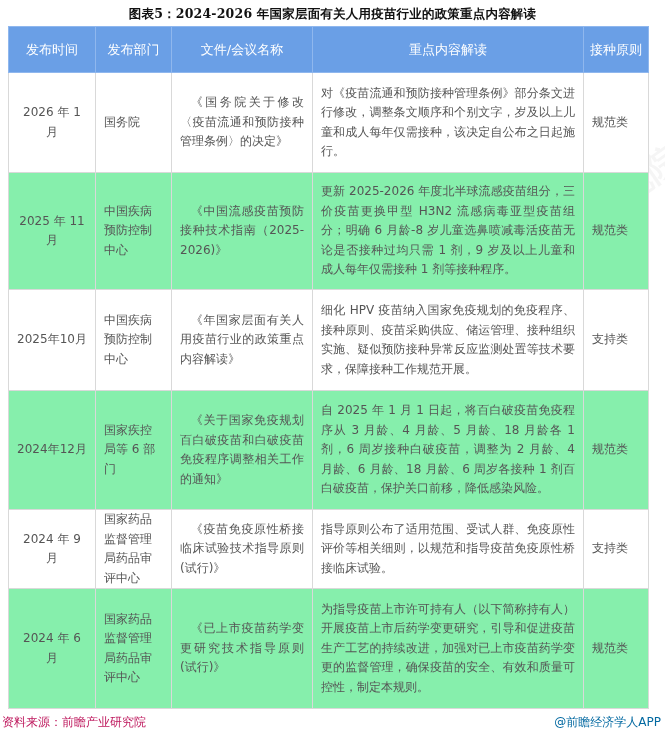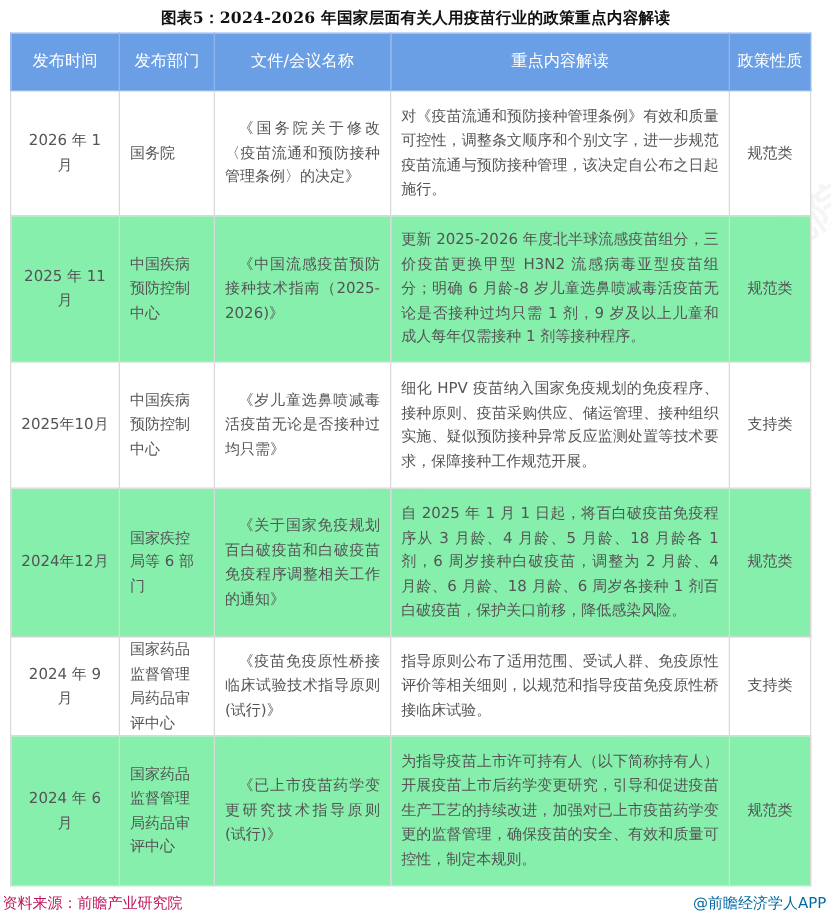--- a/index.html
+++ b/index.html
@@ -25,21 +25,21 @@
     background: #6a9fe6; color: #ffffff; font-weight: normal;
     height: 43px; text-align: center; font-size: 13px;
     border-color: #8fb7ee;
   }
   table.policy td { padding: 0 8px; vertical-align: middle; }
   td.c-date { text-align: center; padding: 0 4px; }
   td.c-dept { text-align: left; padding: 0 6px 0 10px; }
   td.c-doc { text-align: justify; padding: 0 8px 0 10px; }
   td.c-doc .doc-inner { text-indent: 0.9em; }
   td.c-content { text-align: justify; padding: 0 8px 0 8px; }
-  td.c-type { text-align: center; padding: 0 0 0 10px; }
+  td.c-type { text-align: left; padding: 0 0 0 10px; }
   tr.row-white td { background: #ffffff; }
   tr.row-gray td { background: #86efac; }
   .footer-left {
     position: absolute; left: 2px; top: 714px; font-size: 12px; color: #be185d;
     font-family: "DejaVu Sans", sans-serif;
   }
   .footer-right {
     position: absolute; right: 4px; top: 714px; font-size: 12px; color: #0369a1;
     font-family: "DejaVu Sans", sans-serif;
   }
@@ -66,47 +66,47 @@
     <col style="width:141px">
     <col style="width:271px">
     <col style="width:65px">
   </colgroup>
   <thead>
     <tr>
       <th>发布时间</th>
       <th>发布部门</th>
       <th>文件/会议名称</th>
       <th>重点内容解读</th>
-      <th>政策性质</th>
+      <th>接种原则</th>
     </tr>
   </thead>
   <tbody>
     <tr class="row-white" style="height:100px">
       <td class="c-date">2026 年 1 月</td>
       <td class="c-dept">国务院</td>
       <td class="c-doc">
           <div class="doc-inner">《国务院关于修改〈疫苗流通和预防接种管理条例〉的决定》</div>
         </td>
-      <td class="c-content">对《疫苗流通和预防接种管理条例》有效和质量可控性，调整条文顺序和个别文字，进一步规范疫苗流通与预防接种管理，该决定自公布之日起施行。</td>
+      <td class="c-content">对《疫苗流通和预防接种管理条例》部分条文进行修改，调整条文顺序和个别文字，岁及以上儿童和成人每年仅需接种，该决定自公布之日起施行。</td>
       <td class="c-type">规范类</td>
     </tr>
     <tr class="row-gray" style="height:117px">
       <td class="c-date">2025 年 11 月</td>
       <td class="c-dept">中国疾病预防控制中心</td>
       <td class="c-doc">
           <div class="doc-inner">《中国流感疫苗预防接种技术指南（2025-2026)》</div>
         </td>
       <td class="c-content">更新 2025-2026 年度北半球流感疫苗组分，三价疫苗更换甲型 H3N2 流感病毒亚型疫苗组分；明确 6 月龄-8 岁儿童选鼻喷减毒活疫苗无论是否接种过均只需 1 剂，9 岁及以上儿童和成人每年仅需接种 1 剂等接种程序。</td>
       <td class="c-type">规范类</td>
     </tr>
     <tr class="row-white" style="height:101px">
       <td class="c-date">2025年10月</td>
       <td class="c-dept">中国疾病预防控制中心</td>
       <td class="c-doc">
-          <div class="doc-inner">《岁儿童选鼻喷减毒活疫苗无论是否接种过均只需》</div>
+          <div class="doc-inner">《年国家层面有关人用疫苗行业的政策重点内容解读》</div>
         </td>
       <td class="c-content">细化 HPV 疫苗纳入国家免疫规划的免疫程序、接种原则、疫苗采购供应、储运管理、接种组织实施、疑似预防接种异常反应监测处置等技术要求，保障接种工作规范开展。</td>
       <td class="c-type">支持类</td>
     </tr>
     <tr class="row-gray" style="height:119px">
       <td class="c-date">2024年12月</td>
       <td class="c-dept">国家疾控局等 6 部门</td>
       <td class="c-doc">
           <div class="doc-inner">《关于国家免疫规划百白破疫苗和白破疫苗免疫程序调整相关工作的通知》</div>
         </td>

